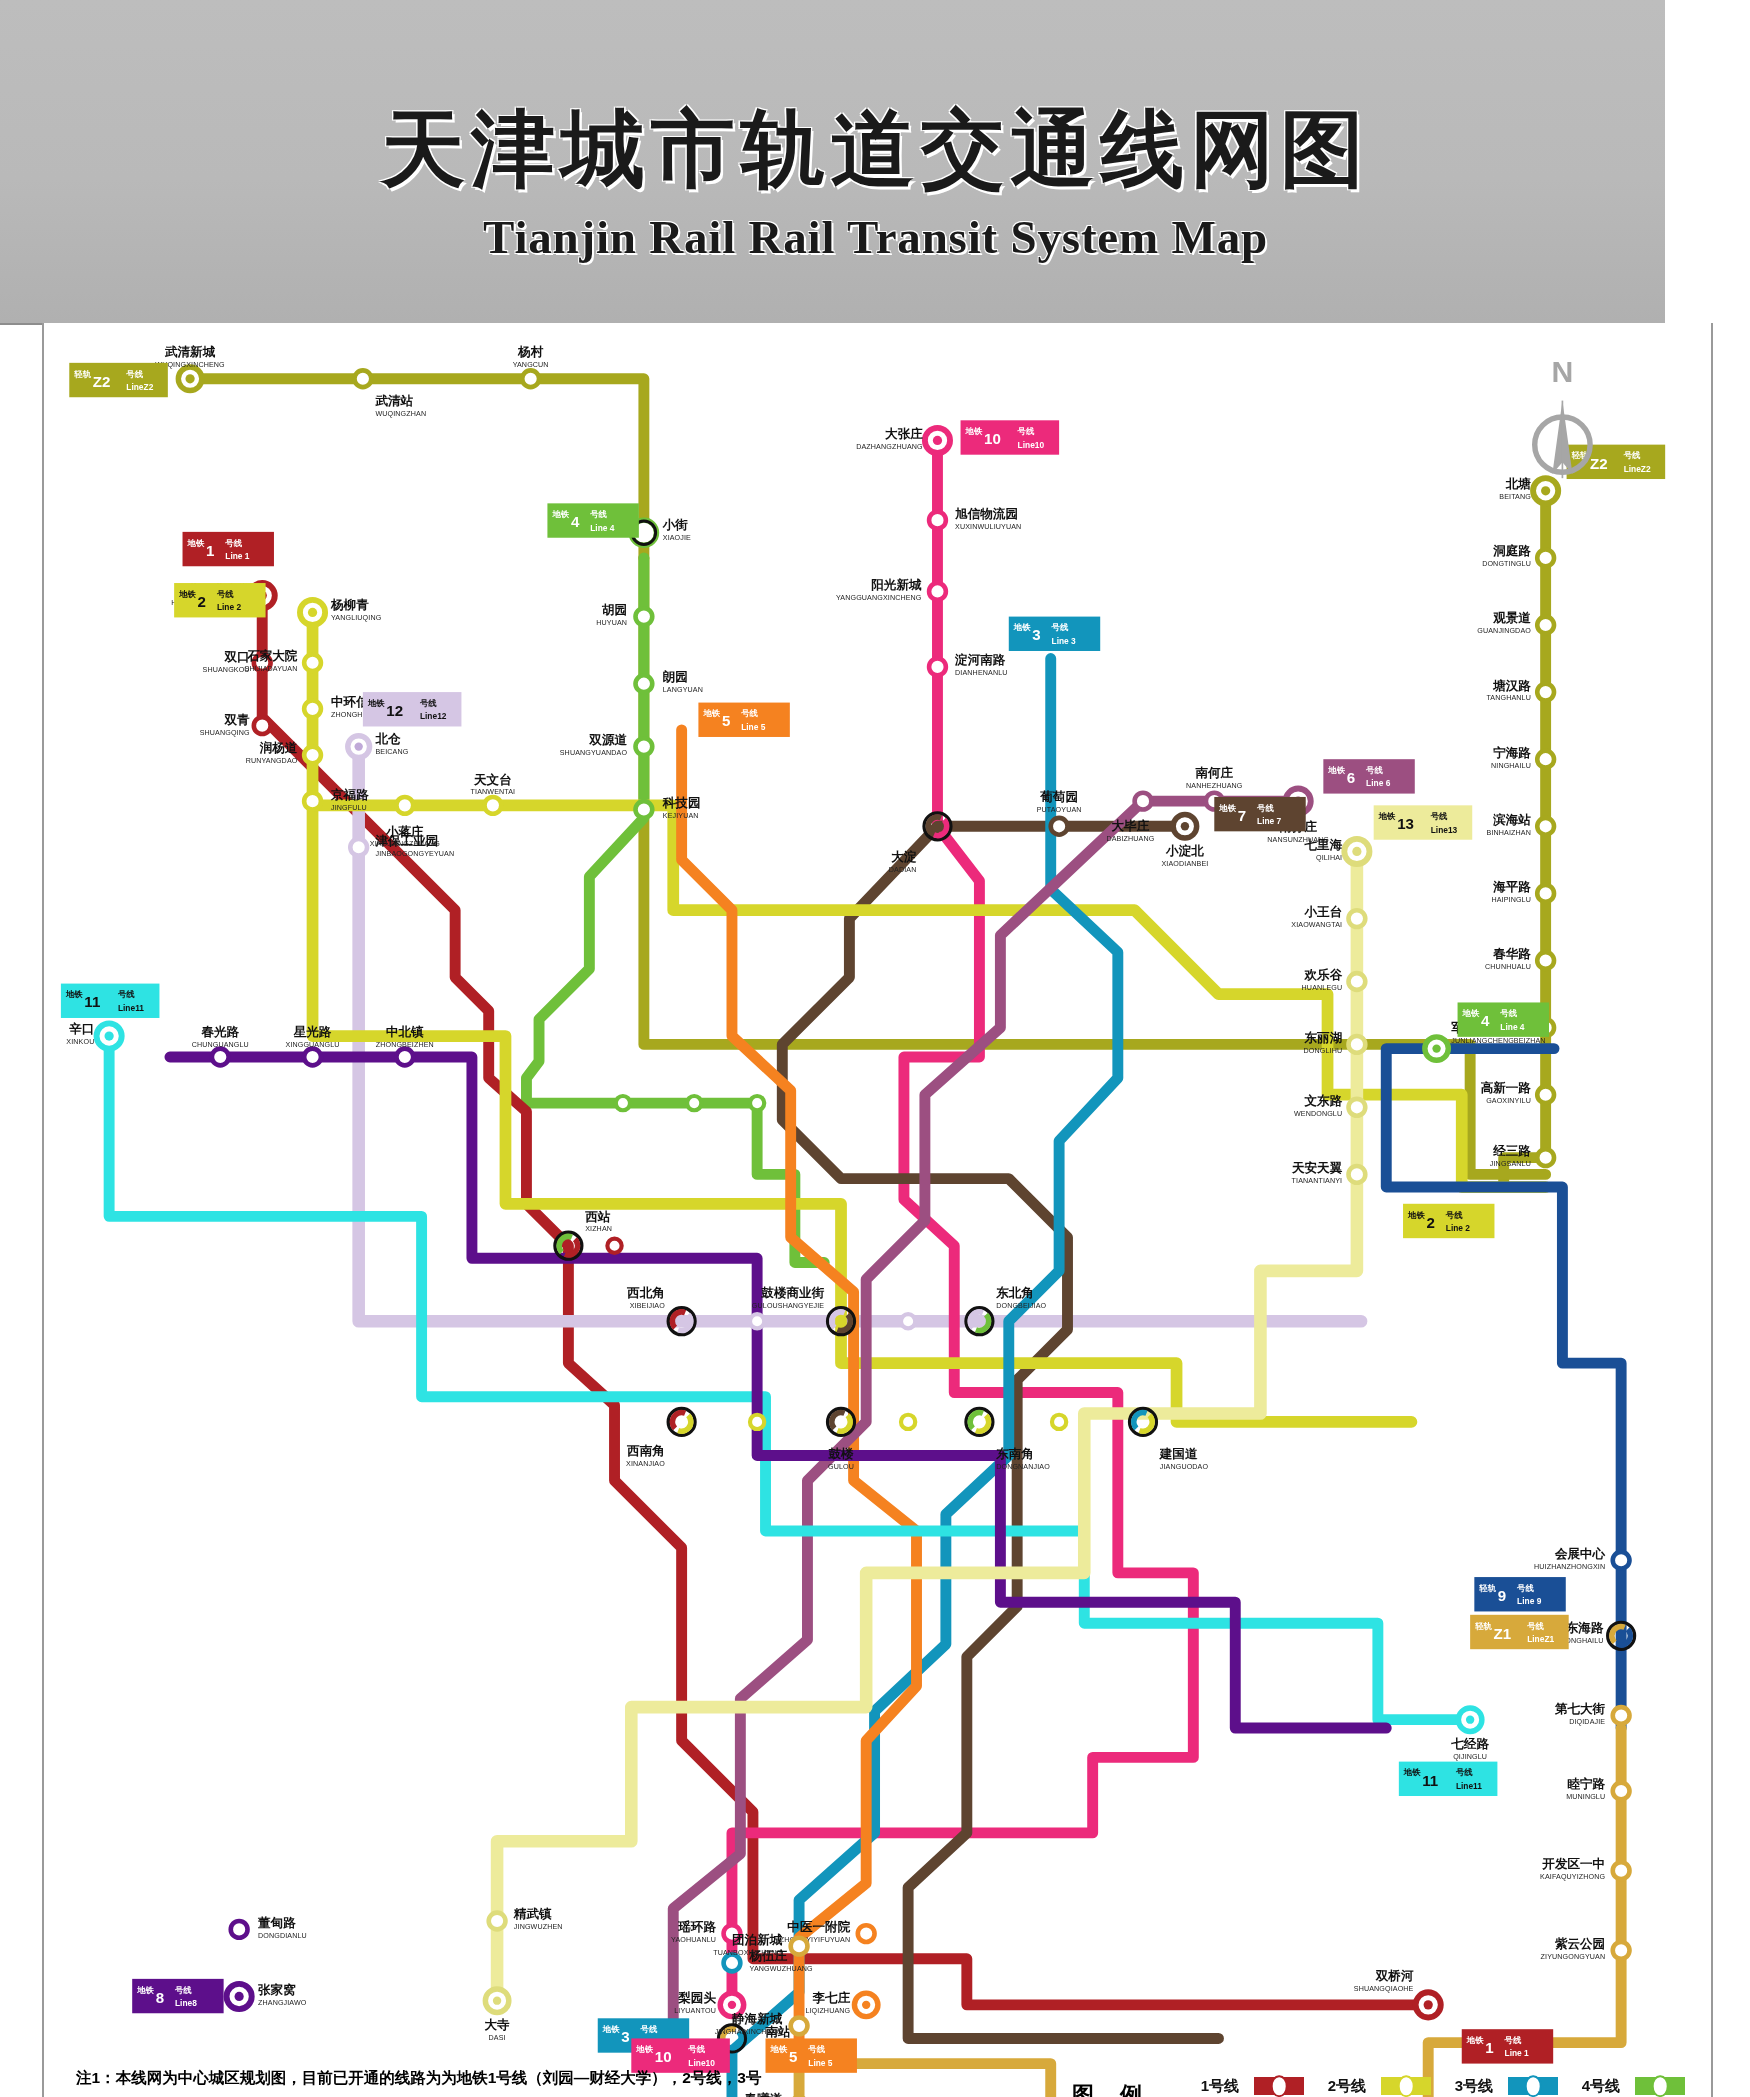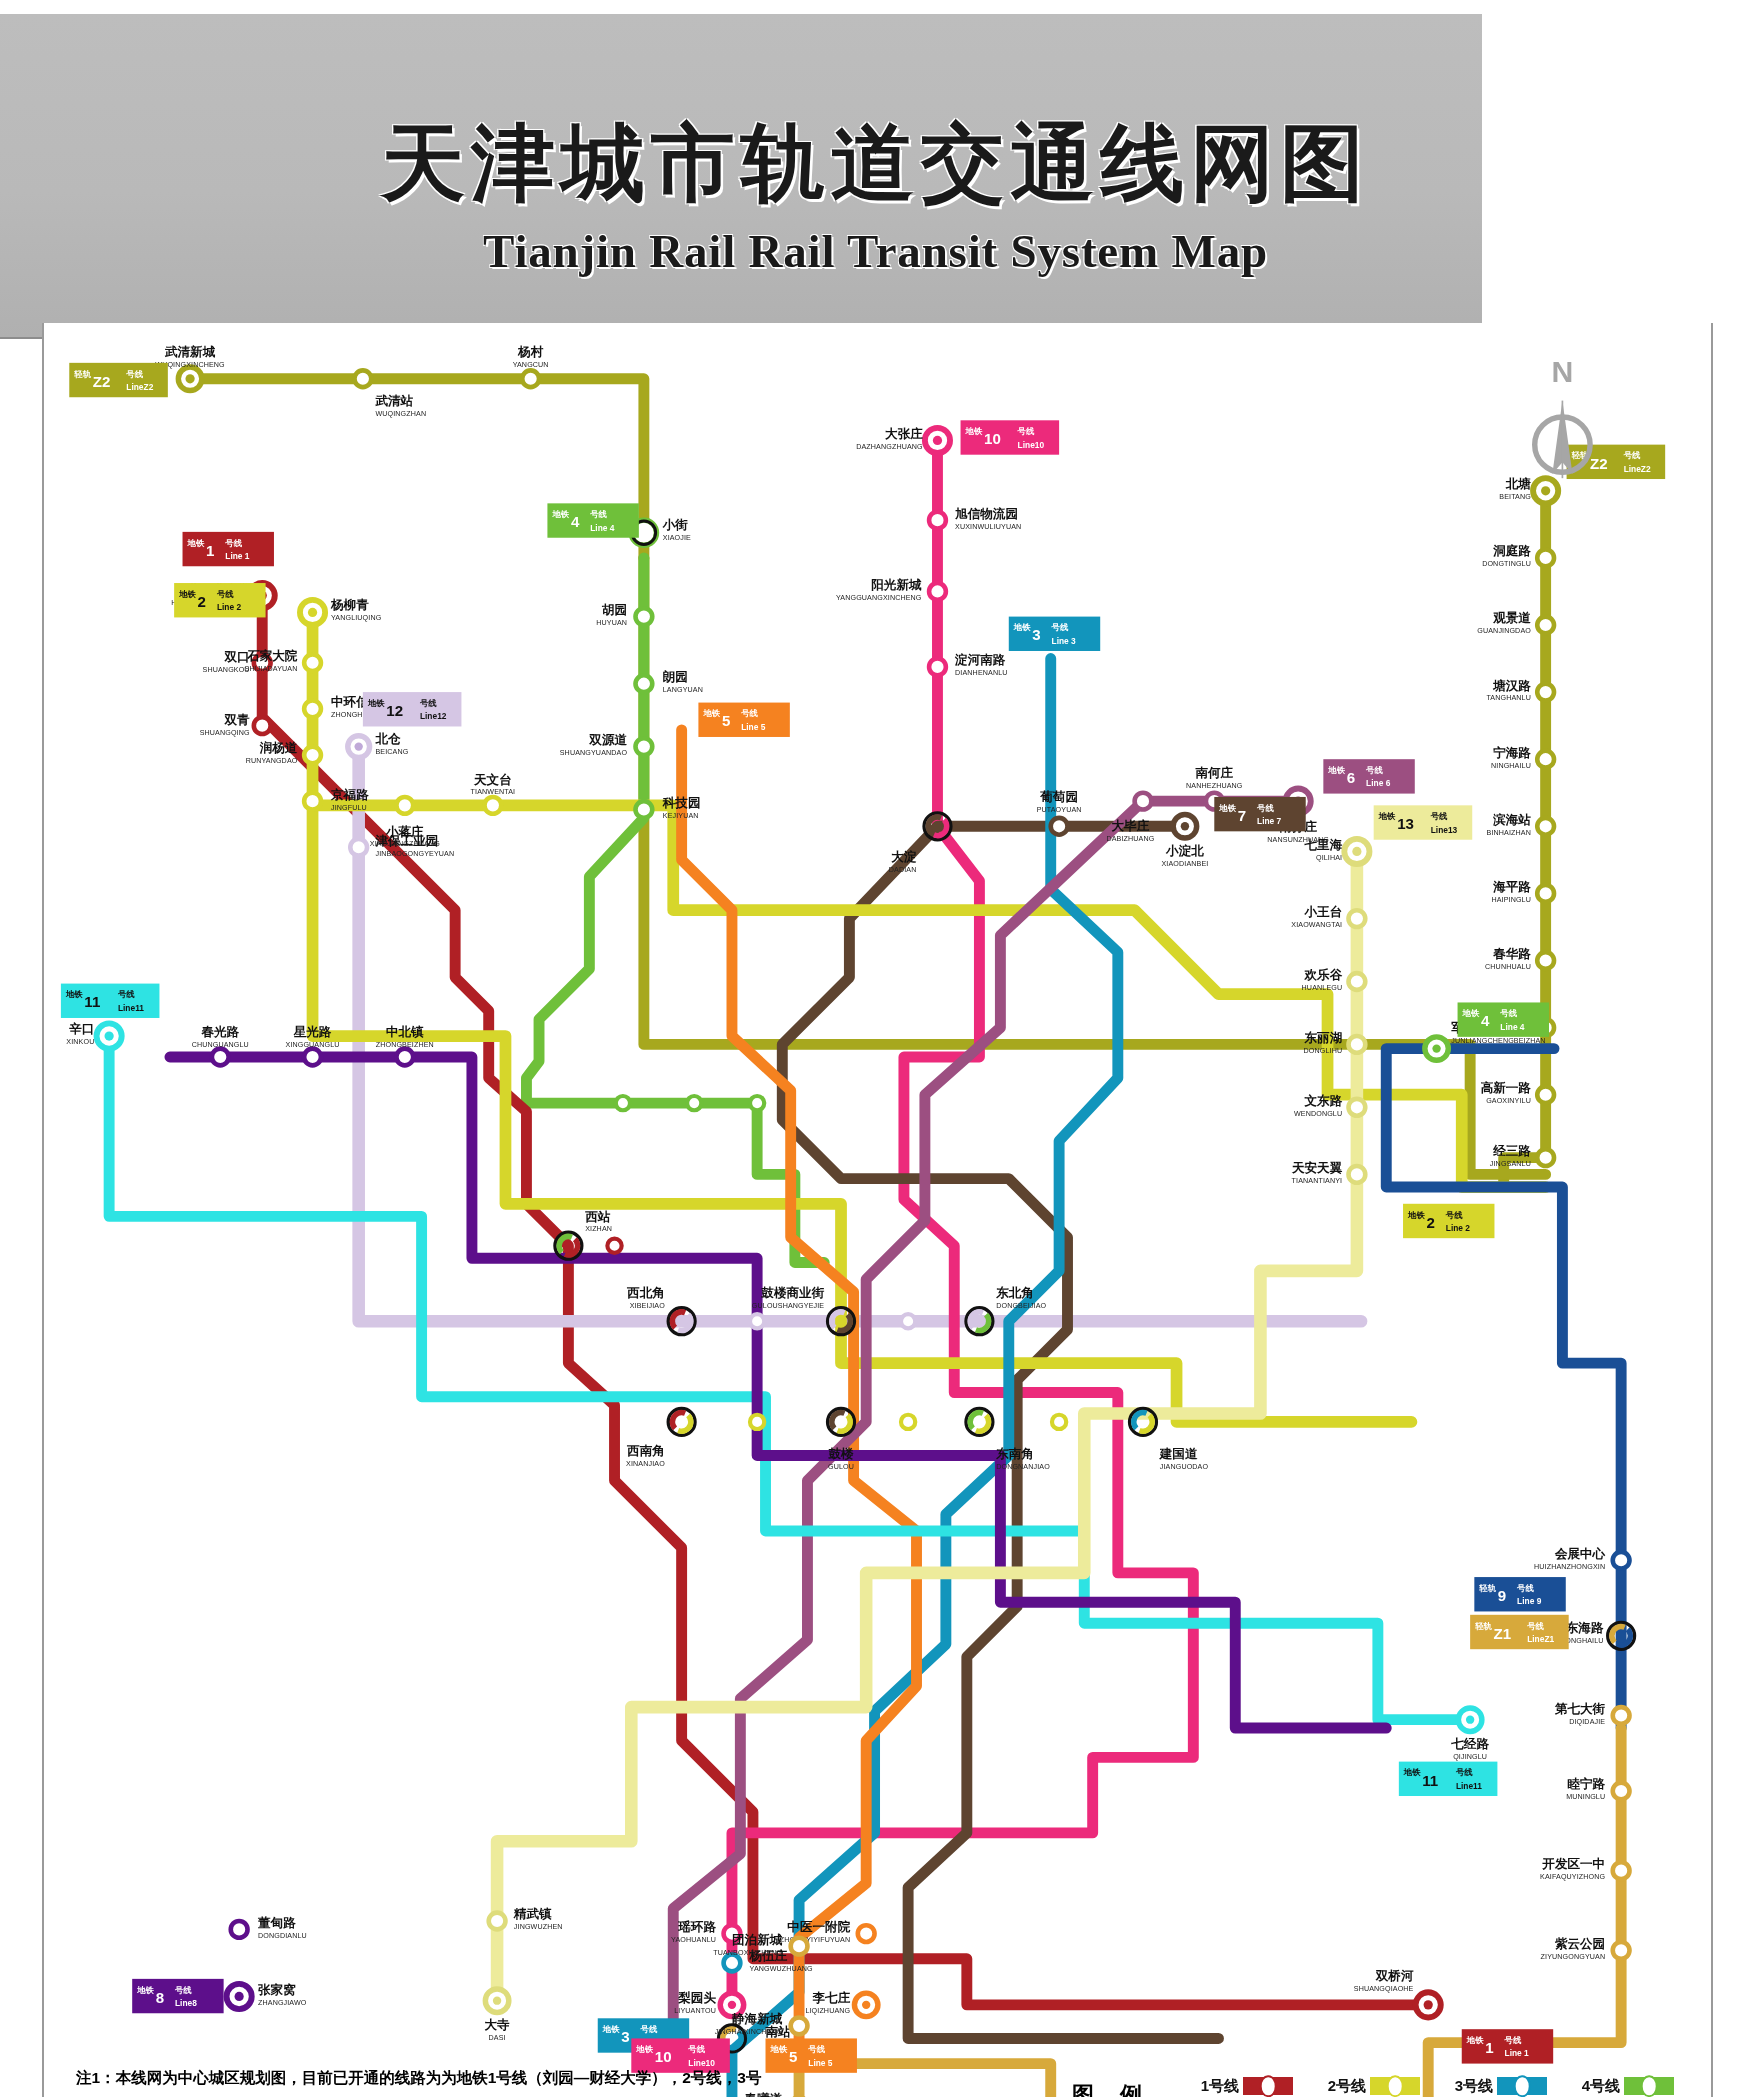--- a/index.html
+++ b/index.html
@@ -1,22 +1,22 @@
 <!DOCTYPE html>
 <html style="font-size:6.7px"><head>
 <meta charset="utf-8">
 <style>
   html,body{margin:0;padding:0;background:#fff;}
   body{font-family:"Liberation Sans","DejaVu Sans",sans-serif;}
   #page{position:relative;width:1751px;height:2465px;background:#fff;overflow:hidden;}
 
   
-  #header{position:absolute;left:0;top:0;width:1482px;height:323px;
+  #header{position:absolute;left:0;top:0;width:1665px;height:323px;
           background:linear-gradient(180deg,#bdbdbd 0%,#b9b9b9 55%,#b0b0b0 100%);
-          border-bottom:2.5px solid #8d8d8d;margin-top:14px;}
+          border-bottom:2.5px solid #8d8d8d;}
   #title-cn{position:absolute;left:0;top:107px;width:1751px;text-align:center;
             font-size:84px;font-weight:bold;letter-spacing:5.9px;color:#1a1a1a;
             text-shadow:2.5px 2.5px 0 #fff,-1.3px -1.3px 0 #fff,1.3px -1.3px 0 #fff,-1.3px 1.3px 0 #fff;
             line-height:1;}
   #title-en{position:absolute;left:0;top:210px;width:1751px;text-align:center;
             font-size:47px;font-weight:bold;letter-spacing:0.8px;color:#1a1a1a;
             text-shadow:2.1px 2.1px 0 #fff,-0.8px -0.8px 0 #fff,0.8px -0.8px 0 #fff,-0.8px 0.8px 0 #fff;
             font-family:"Liberation Serif","DejaVu Serif",serif;}
 
   
@@ -35,21 +35,21 @@
   .note{font-size:15.5px;line-height:1.58;margin-bottom:9px;font-weight:bold;
         font-family:"Liberation Sans",sans-serif;}
   .note .ind{display:inline-block;width:37px;}
 
   #legend{position:absolute;left:1072px;top:2068px;width:621px;}
   #legend-title{position:absolute;left:0;top:11.7px;font-size:22px;font-weight:bold;letter-spacing:10px;}
   .lg-grid{position:absolute;left:113px;top:0;width:508px;}
   .lg-row{display:flex;align-items:center;height:36px;}
   .lg-cell{display:flex;align-items:center;width:127px;}
   .lg-label{font-size:15px;font-weight:bold;color:#111;width:54px;text-align:right;
-            padding-right:4px;white-space:nowrap;}
+            padding-right:15px;white-space:nowrap;}
   .lg-swatch{width:50px;height:18.5px;position:relative;}
   .lg-swatch .ring{position:absolute;left:50%;top:50%;transform:translate(-50%,-50%);
                    width:12.6px;height:17.6px;border-radius:50%;background:#fff;border:2.5px solid;}
 </style>
 </head>
 <body>
 
 <div id="page">
 
   <div id="header">

